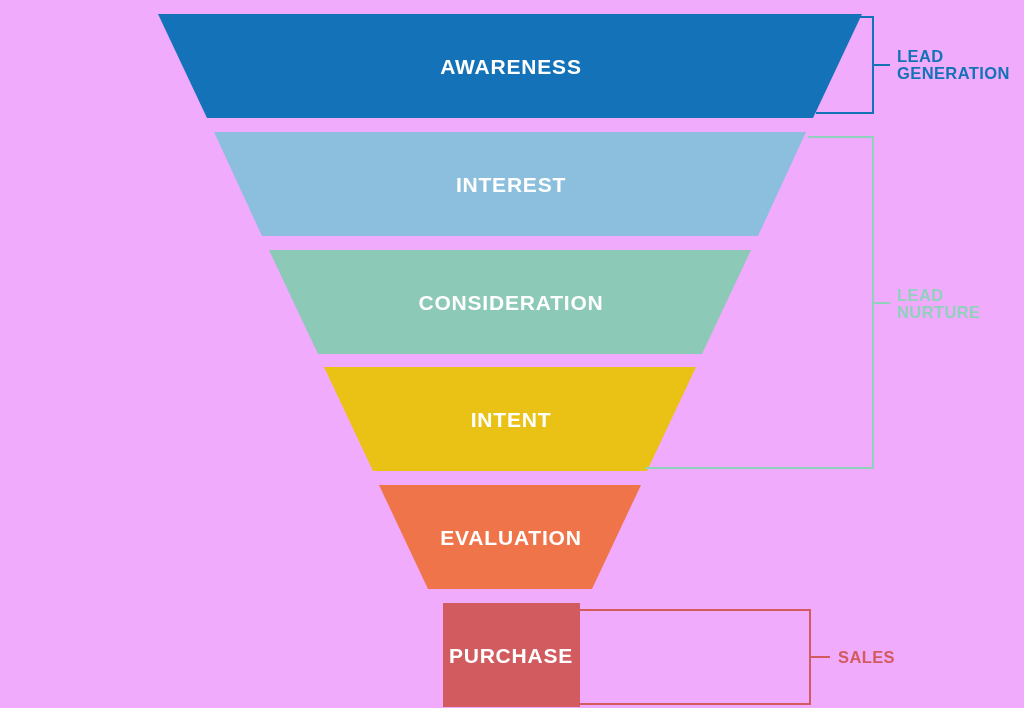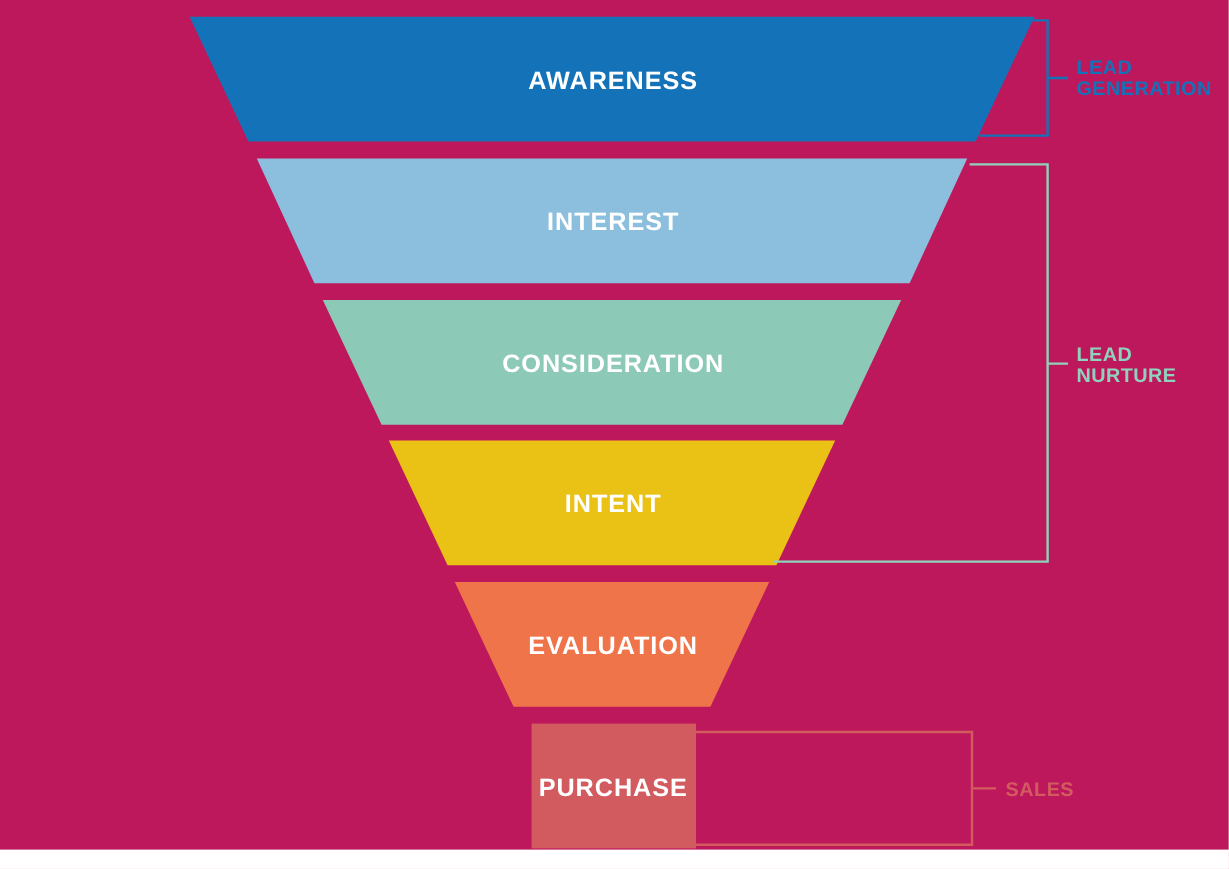--- a/index.html
+++ b/index.html
@@ -8,21 +8,21 @@
     background: #ffffff;
     width: 1024px;
     height: 724px;
     overflow: hidden;
     font-family: "Liberation Sans", sans-serif;
   }
   .canvas {
     position: relative;
     width: 1024px;
     height: 708px;
-    background: #be185d;
+    background: #f0abfc;
     text-align: right;
   }
   svg { display: block; }
   .stage-label {
     font-family: "Liberation Sans", sans-serif;
     font-weight: bold;
     font-size: 21px;
     letter-spacing: 0.8px;
     fill: #ffffff;
     text-anchor: middle;

